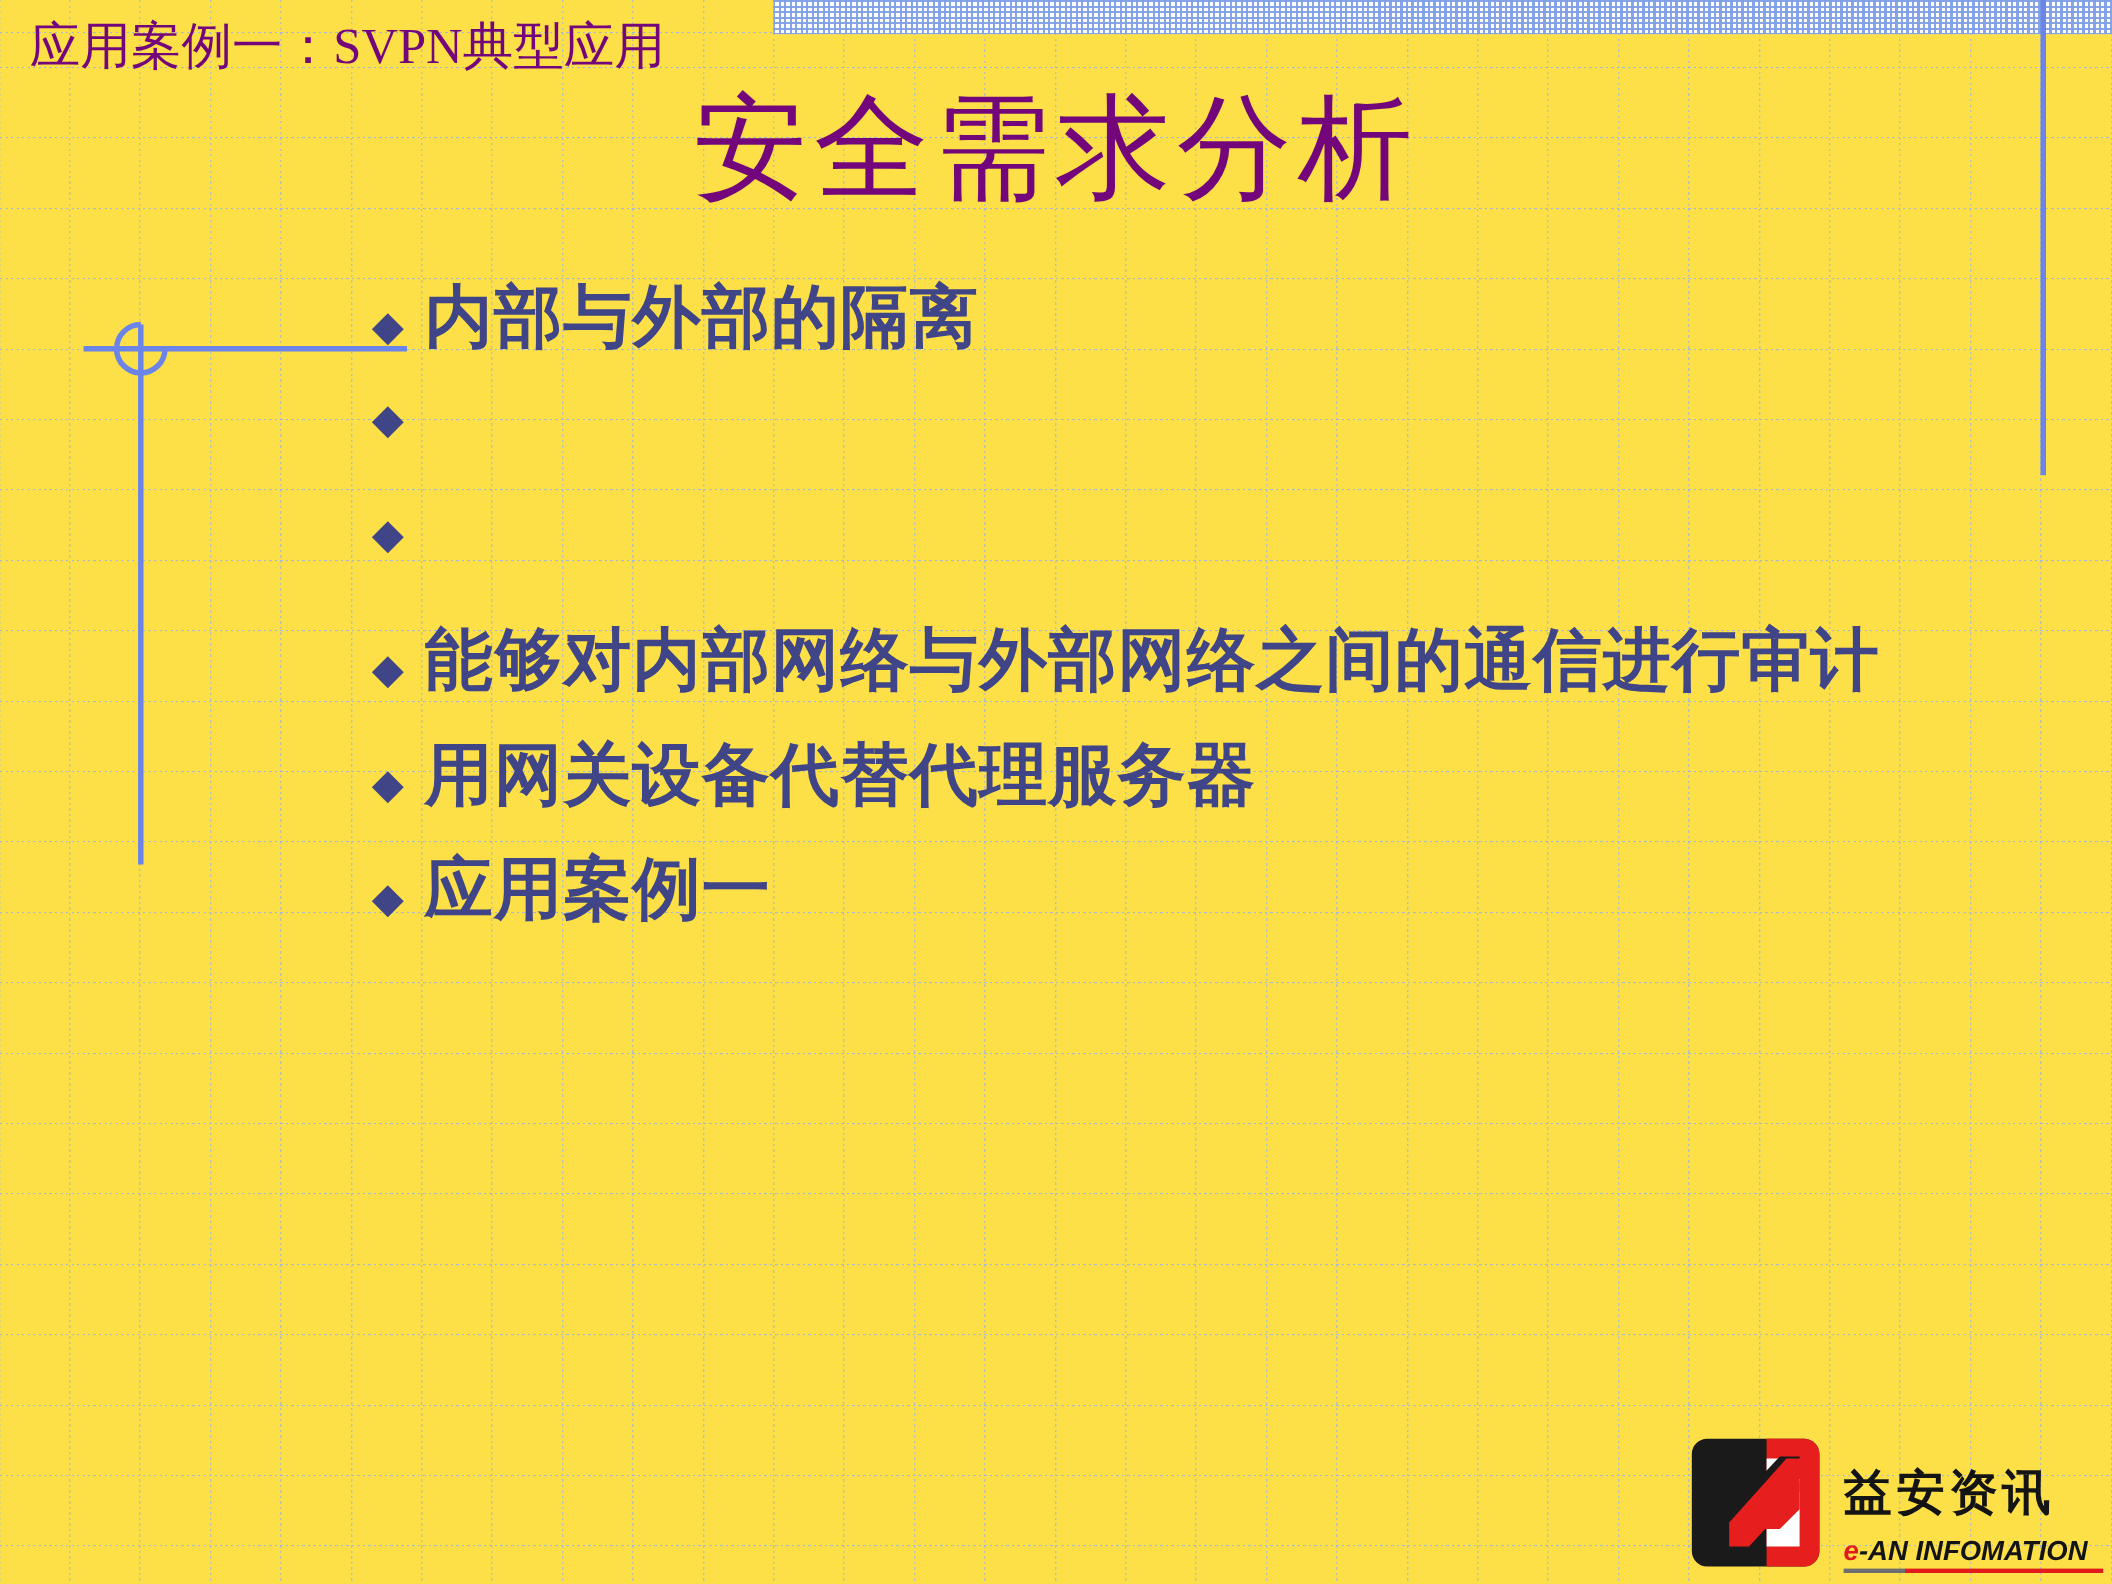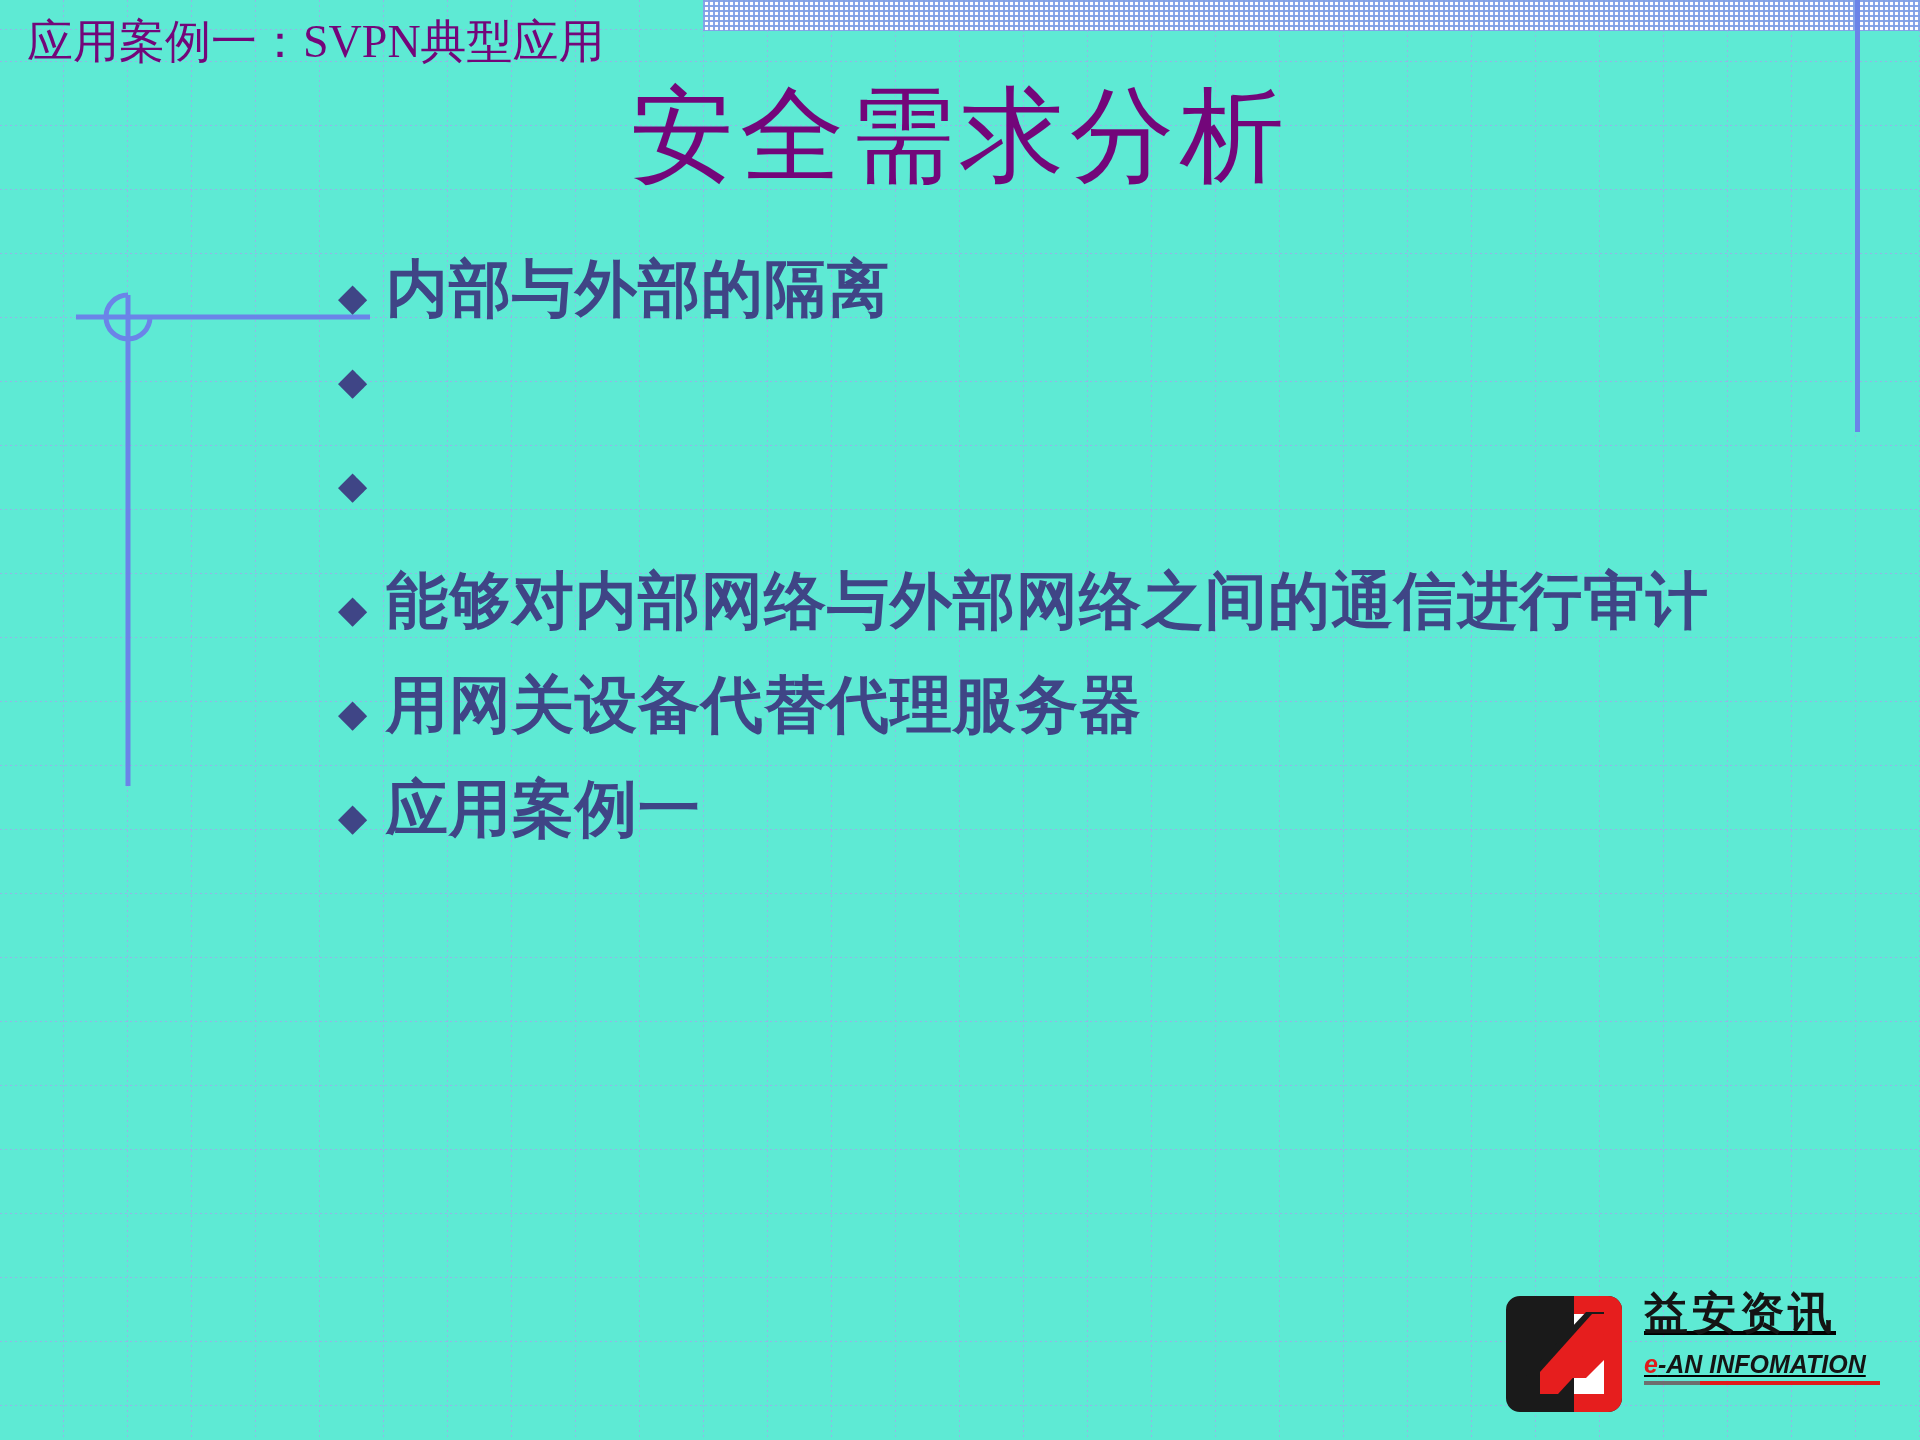--- a/index.html
+++ b/index.html
@@ -8,21 +8,21 @@
     background: #ffffff;
   }
   body {
     font-family: "Liberation Serif", "DejaVu Serif", serif;
   }
 
   #slide {
     position: relative;
     width: 1920px;
     height: 1440px;
-    background: #5eead4;
+    background: #fde047;
     overflow: hidden;
   }
   
   .grid-v, .grid-h {
     position: absolute;
     left: 0; top: 0;
     width: 1920px; height: 1440px;
     pointer-events: none;
   }
   .grid-v {
@@ -137,27 +137,26 @@
     font-size: 62px;
     font-weight: bold;
     color: #3F4586;
     line-height: 1;
     letter-spacing: 1px;
   }
 
   
   .logo {
     position: absolute;
-    left: 1500px;
+    left: 1532px;
     top: 1290px;
     width: 370px;
     height: 140px;
     display: flex;
-    align-items: flex-start;
-    text-decoration: underline;
+    align-items: flex-end;
   }
   .logo-mark {
     flex: 0 0 auto;
     width: 128px;
     height: 128px;
   }
   .logo-words {
     margin-left: 16px;
     display: flex;
     flex-direction: column;

